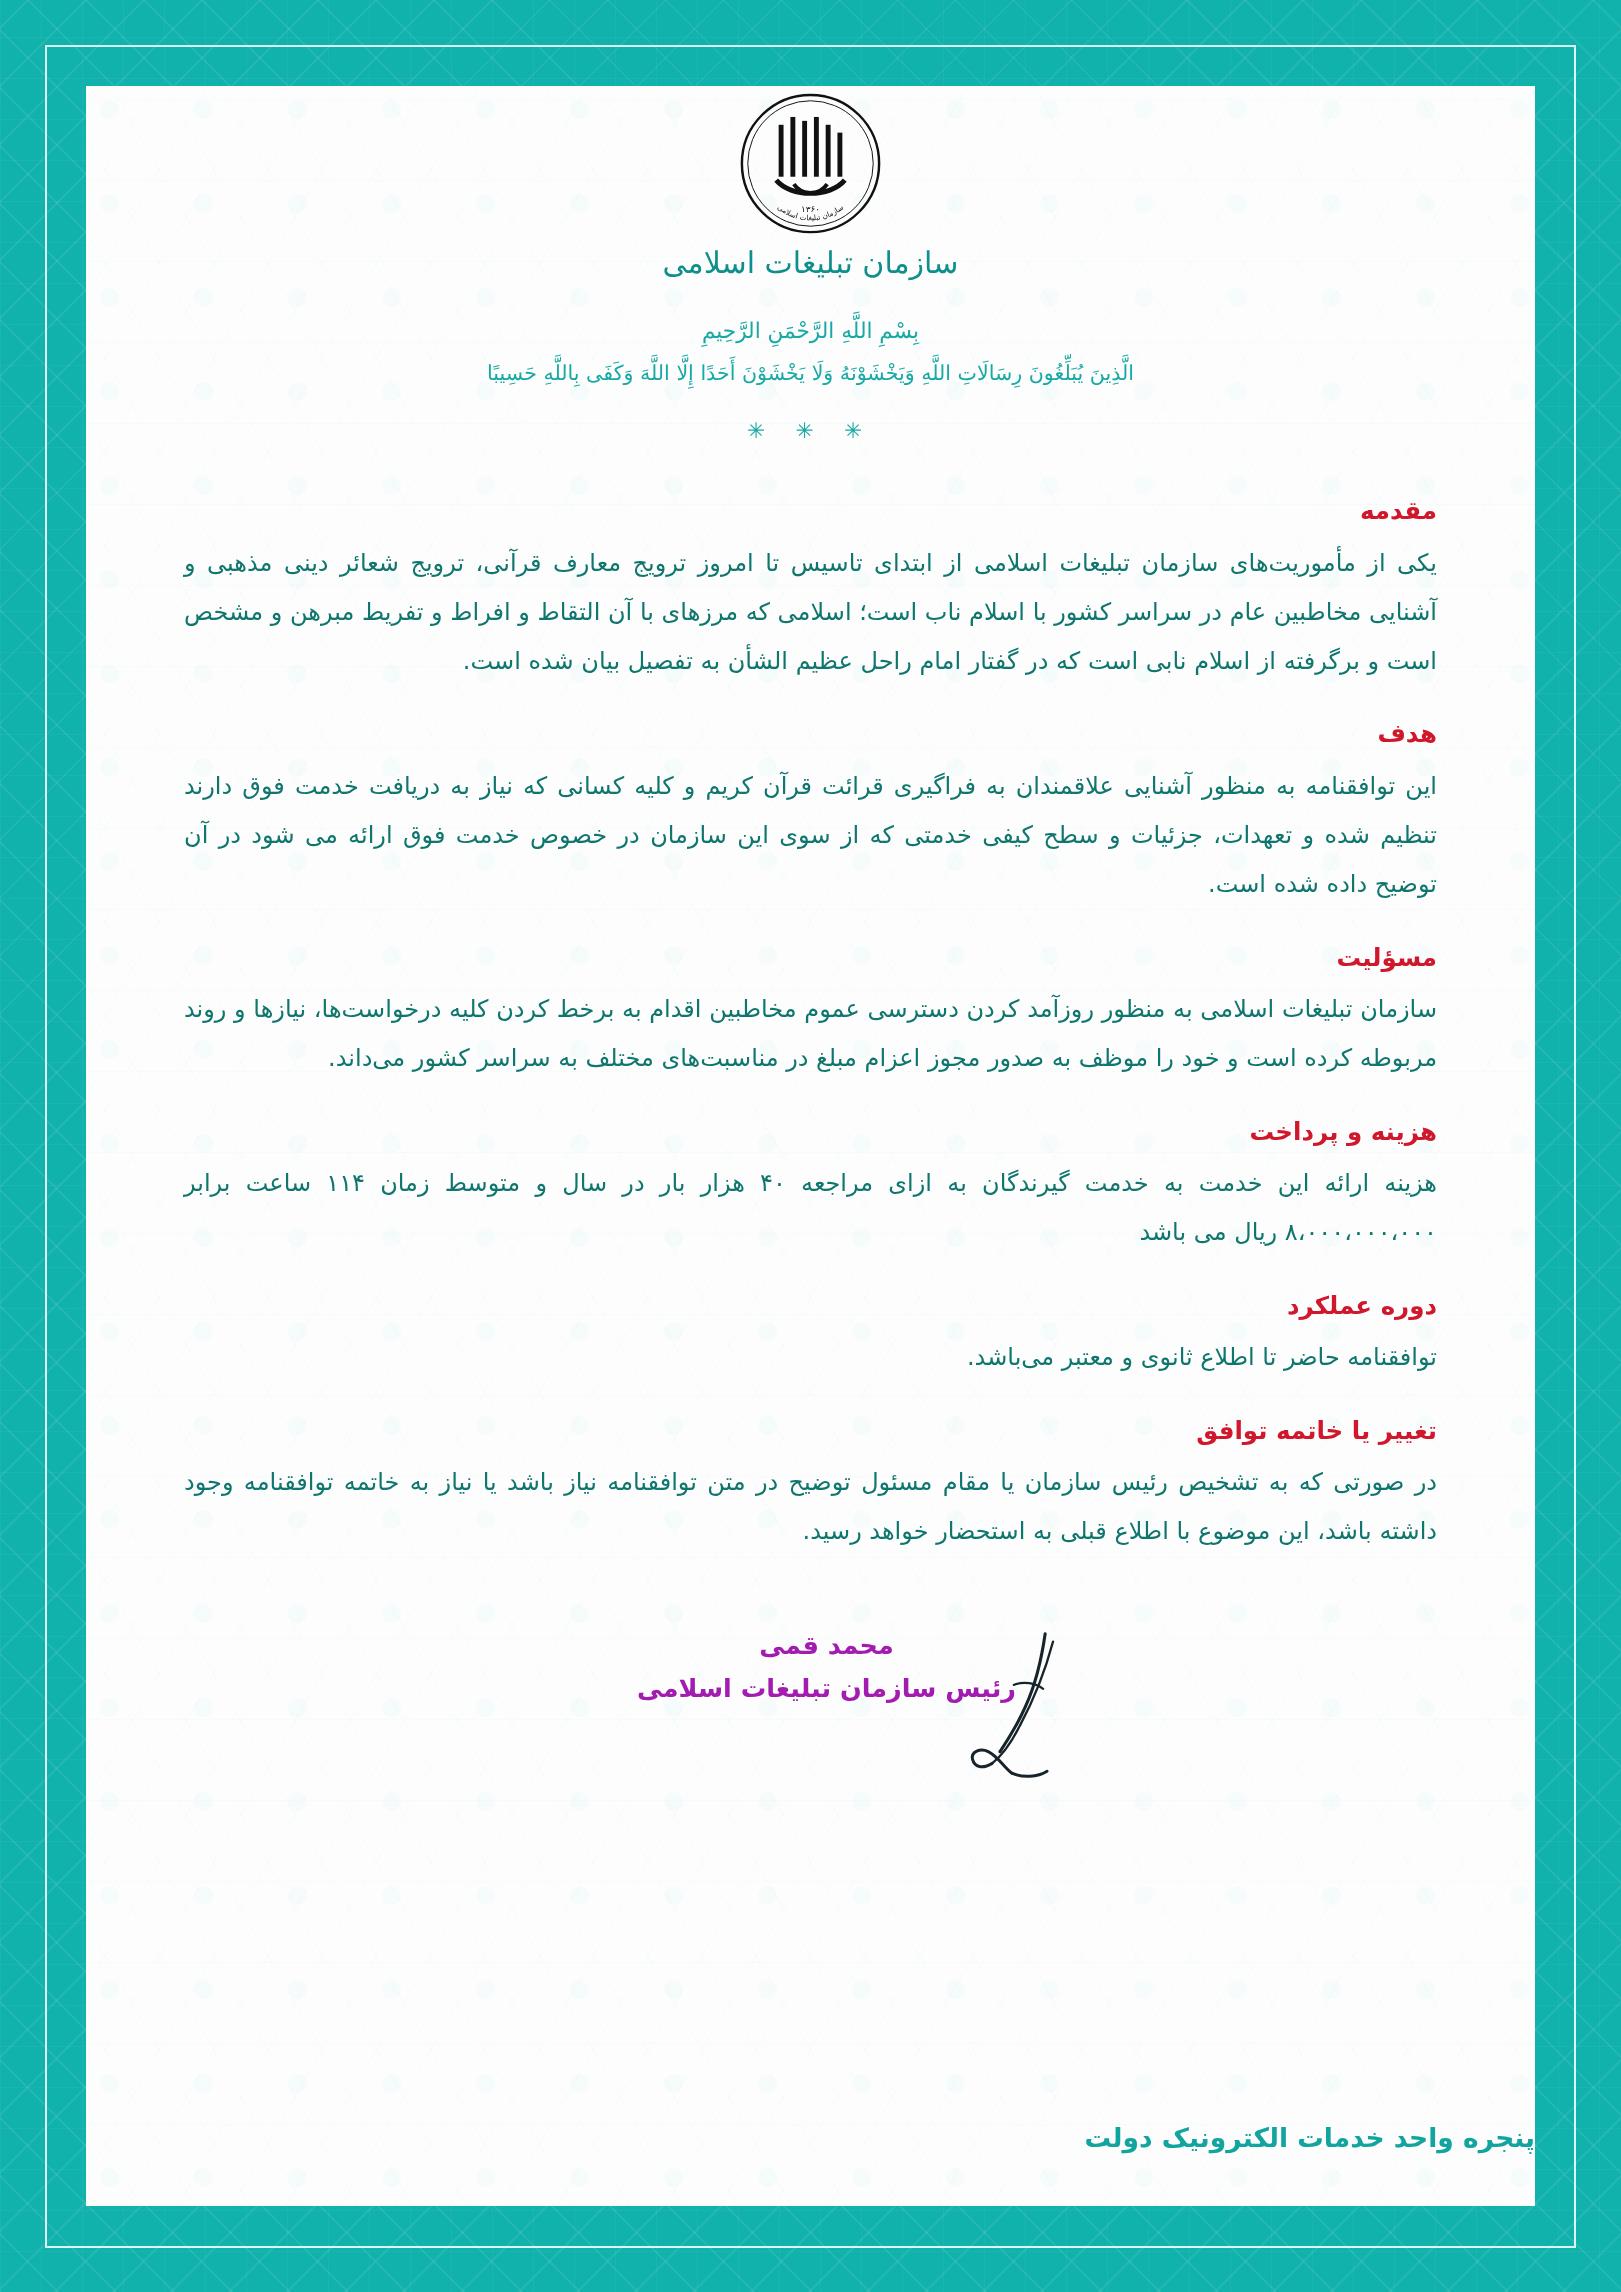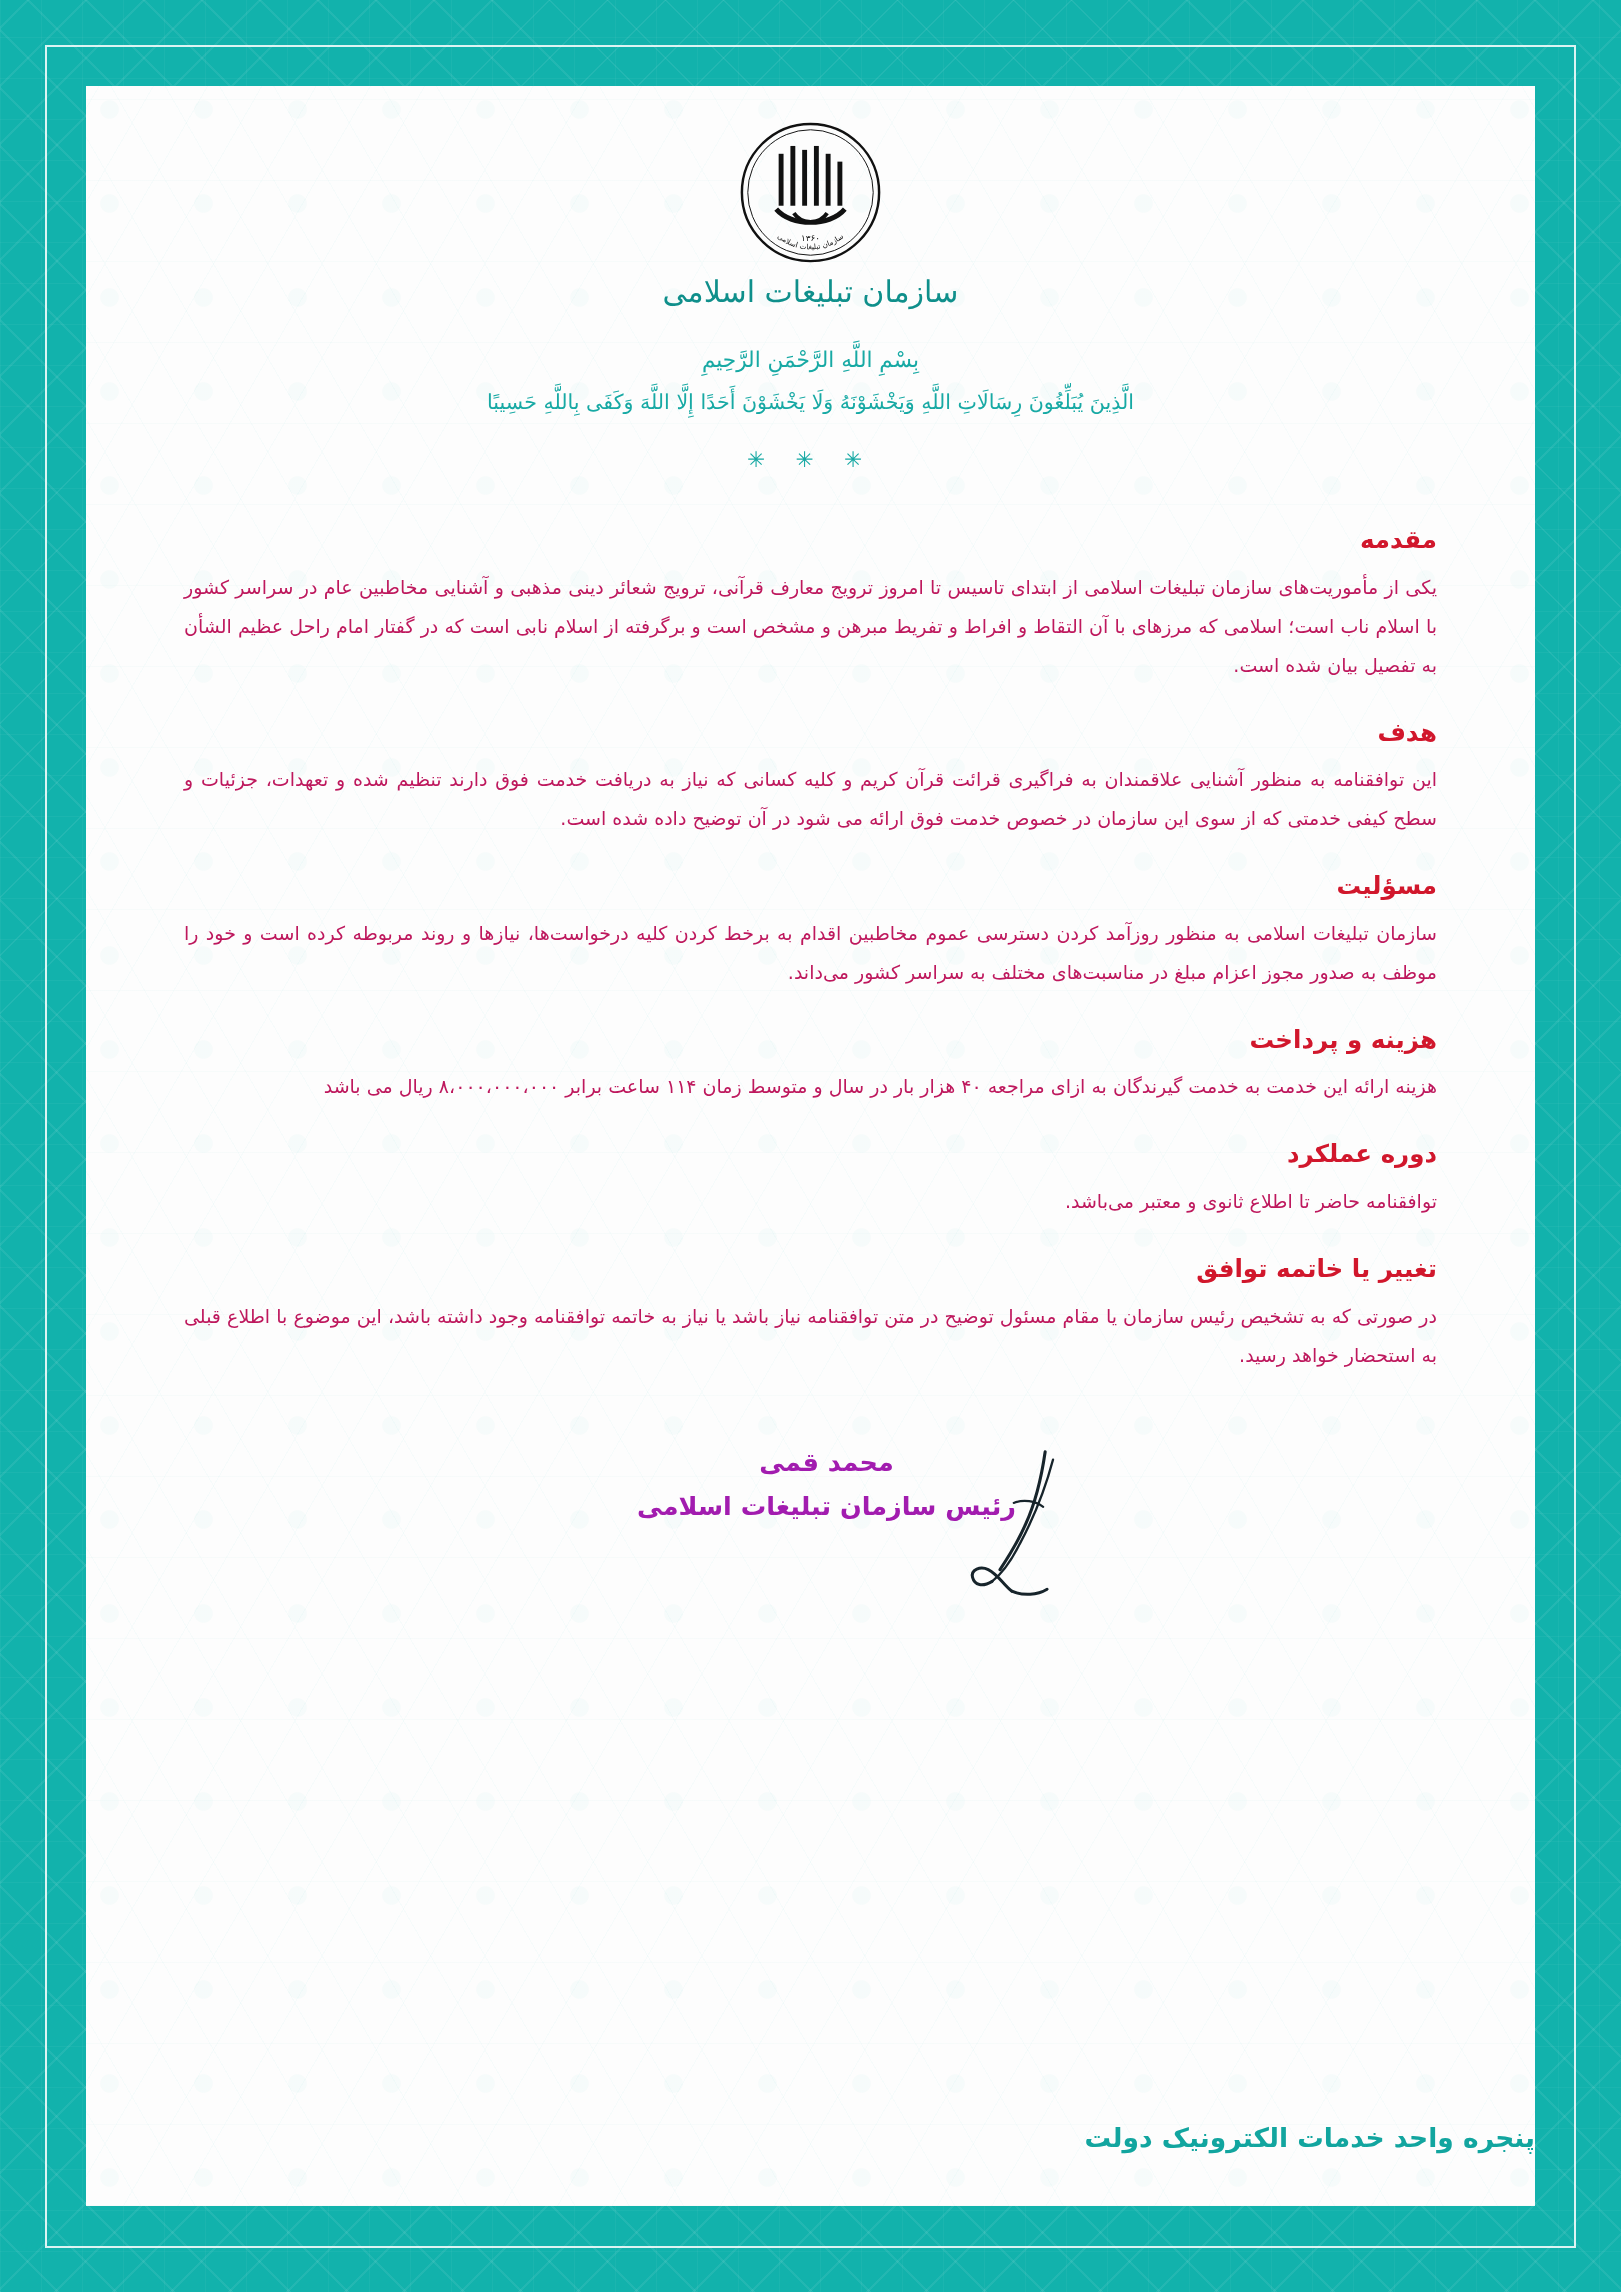--- a/index.html
+++ b/index.html
@@ -74,21 +74,21 @@
   }
   .sheet-content {
     position: relative;
     z-index: 2;
     height: 100%;
   }
 
   
   .logo-wrap {
     text-align: center;
-    padding-top: 33px;
+    padding-top: 4px;
   }
   .emblem {
     display: inline-block;
     width: 147px;
     height: 147px;
   }
   .org-script {
     margin-top: 3.9px;
     text-align: center;
     color: #0f8f8b;
@@ -143,22 +143,22 @@
   }
   .section { margin-bottom: 33px; }
   .section-head {
     color: #d1172c;
     font-size: 24.5px;
     font-weight: bold;
     text-align: right;
     margin-bottom: 13.7px;
   }
   .section-body {
-    color: #be185d;
-    font-size: 19px;
+    color: #0f766e;
+    font-size: 24px;
     line-height: 2.05;
     text-align: justify;
     text-align-last: right;
   }
 
   
   .signature {
     position: relative;
     margin-top: 73px;
     direction: rtl;

